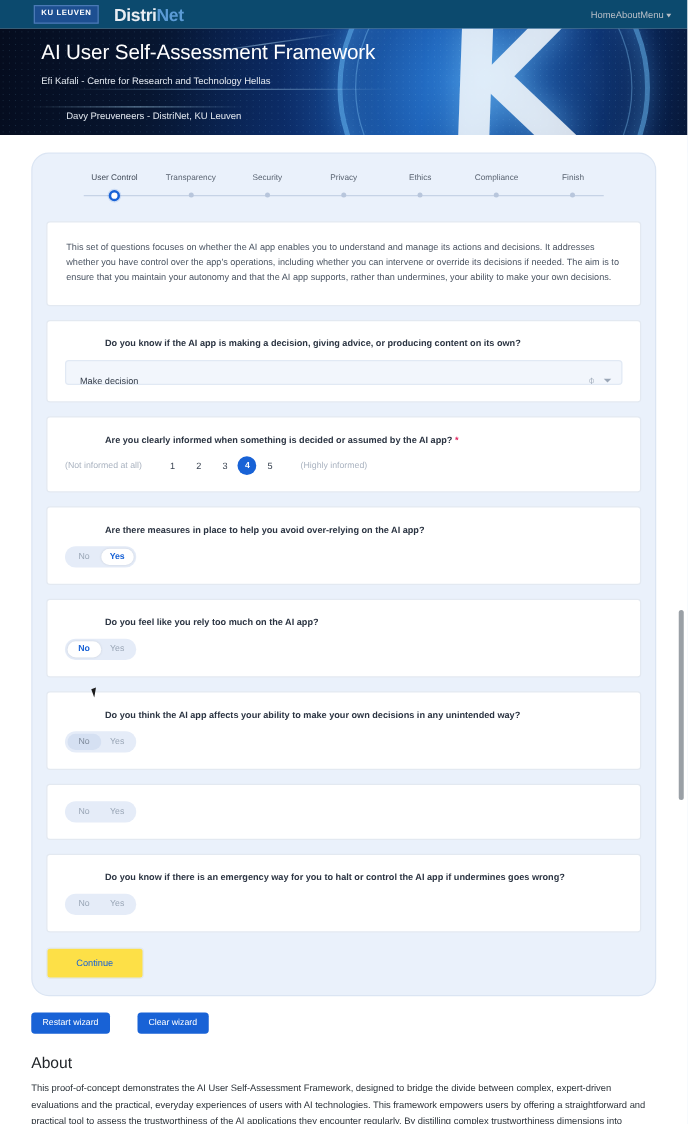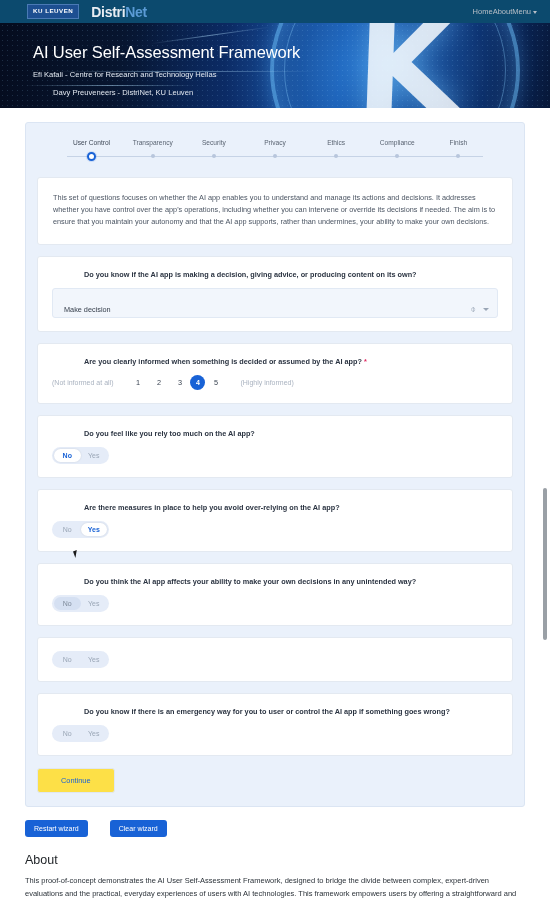--- a/index.html
+++ b/index.html
@@ -114,43 +114,43 @@
   .hero-lines span {
     position: absolute;
     height: 1px;
     background: linear-gradient(90deg, rgba(180,225,255,0) 0%, rgba(180,225,255,0.5) 50%, rgba(180,225,255,0) 100%);
   }
   .hl1 { left: 55px; top: 48px; width: 260px; }
   .hl2 { left: 25px; top: 62px; width: 170px; }
   .hl3 { left: 150px; top: 12px; width: 120px; transform: rotate(-8deg); }
   .hero-content {
     position: relative;
-    padding: 20px 0 0 33px;
+    padding: 10px 0 0 33px;
     z-index: 3;
   }
   .hero-title {
     color: #ffffff;
     font-size: 16.5px;
     font-weight: normal;
     letter-spacing: -0.1px;
     margin-bottom: 8px;
   }
   .hero-sub {
     color: #e2e8f0;
     font-size: 7.6px;
-    margin-bottom: 9px;
+    margin-bottom: 19px;
   }
   .hero-sub2 { color: #e2e8f0; font-size: 7.6px; margin-left: 20px; }
 
   
   .page-wrap { padding: 0 25px; background: #ffffff; }
   .wizard {
     background: #eaf1fb;
     border: 1px solid #dbe5f3;
-    border-radius: 3px;
+    border-radius: 14px;
     margin-top: 14px;
     padding: 12px 11px 13px 11px;
   }
 
   
   .stepper { padding: 4px 24px 2px 24px; }
   .step-labels { display: flex; }
   .step-labels > div {
     flex: 1;
     text-align: center;
@@ -208,21 +208,21 @@
     margin-bottom: 9px;
     padding-left: 32px;
   }
   .req { color: #e0245e; font-weight: bold; }
 
   
   .select-box {
     background: #f2f6fc;
     border: 1px solid #e1e9f4;
     border-radius: 3px;
-    height: 30px;
+    height: 20px;
     display: flex;
     align-items: center;
     padding: 12px 8px 0 11px;
   }
   .select-value { font-size: 7.3px; color: #333c49; flex: 1; }
   .sel-icon { color: #9aa6b6; font-size: 9px; margin-right: 7px; line-height: 1; }
   .sel-caret {
     border-left: 3px solid transparent;
     border-right: 3px solid transparent;
     border-top: 3.5px solid #9aa6b6;
@@ -453,52 +453,52 @@
         <span class="rate-num">1</span>
         <span class="rate-num">2</span>
         <span class="rate-num">3</span>
         <span class="rate-num selected">4</span>
         <span class="rate-num">5</span>
         <span class="rate-hint right">(Highly informed)</span>
       </div>
     </div>
 
     <div class="card">
+      <div class="q-label">Are there measures in place to help you avoid over-relying on the AI app?</div>
+      <div class="toggle">
+        <div>No</div>
+        <div class="on">Yes</div>
+      </div>
+    </div>
+
+    <div class="card">
       <div class="q-label">Do you feel like you rely too much on the AI app?</div>
       <div class="toggle">
         <div class="on">No</div>
         <div>Yes</div>
       </div>
     </div>
 
     <div class="card">
-      <div class="q-label">Are there measures in place to help you avoid over-relying on the AI app?</div>
-      <div class="toggle">
-        <div>No</div>
-        <div class="on">Yes</div>
-      </div>
-    </div>
-
-    <div class="card">
       <div class="q-label">Do you think the AI app affects your ability to make your own decisions in any unintended way?</div>
       <div class="toggle">
         <div class="hovered">No</div>
         <div>Yes</div>
       </div>
     </div>
 
     <div class="card">
       <div class="toggle">
         <div>No</div>
         <div>Yes</div>
       </div>
     </div>
 
     <div class="card">
-      <div class="q-label">Do you know if there is an emergency way for you to user or control the AI app if something goes wrong?</div>
+      <div class="q-label">Do you know if there is an emergency way for you to halt or control the AI app if undermines goes wrong?</div>
       <div class="toggle">
         <div>No</div>
         <div>Yes</div>
       </div>
     </div>
 
     <div class="continue-wrap">
       <button class="btn-continue">Continue</button>
     </div>
   </div>

